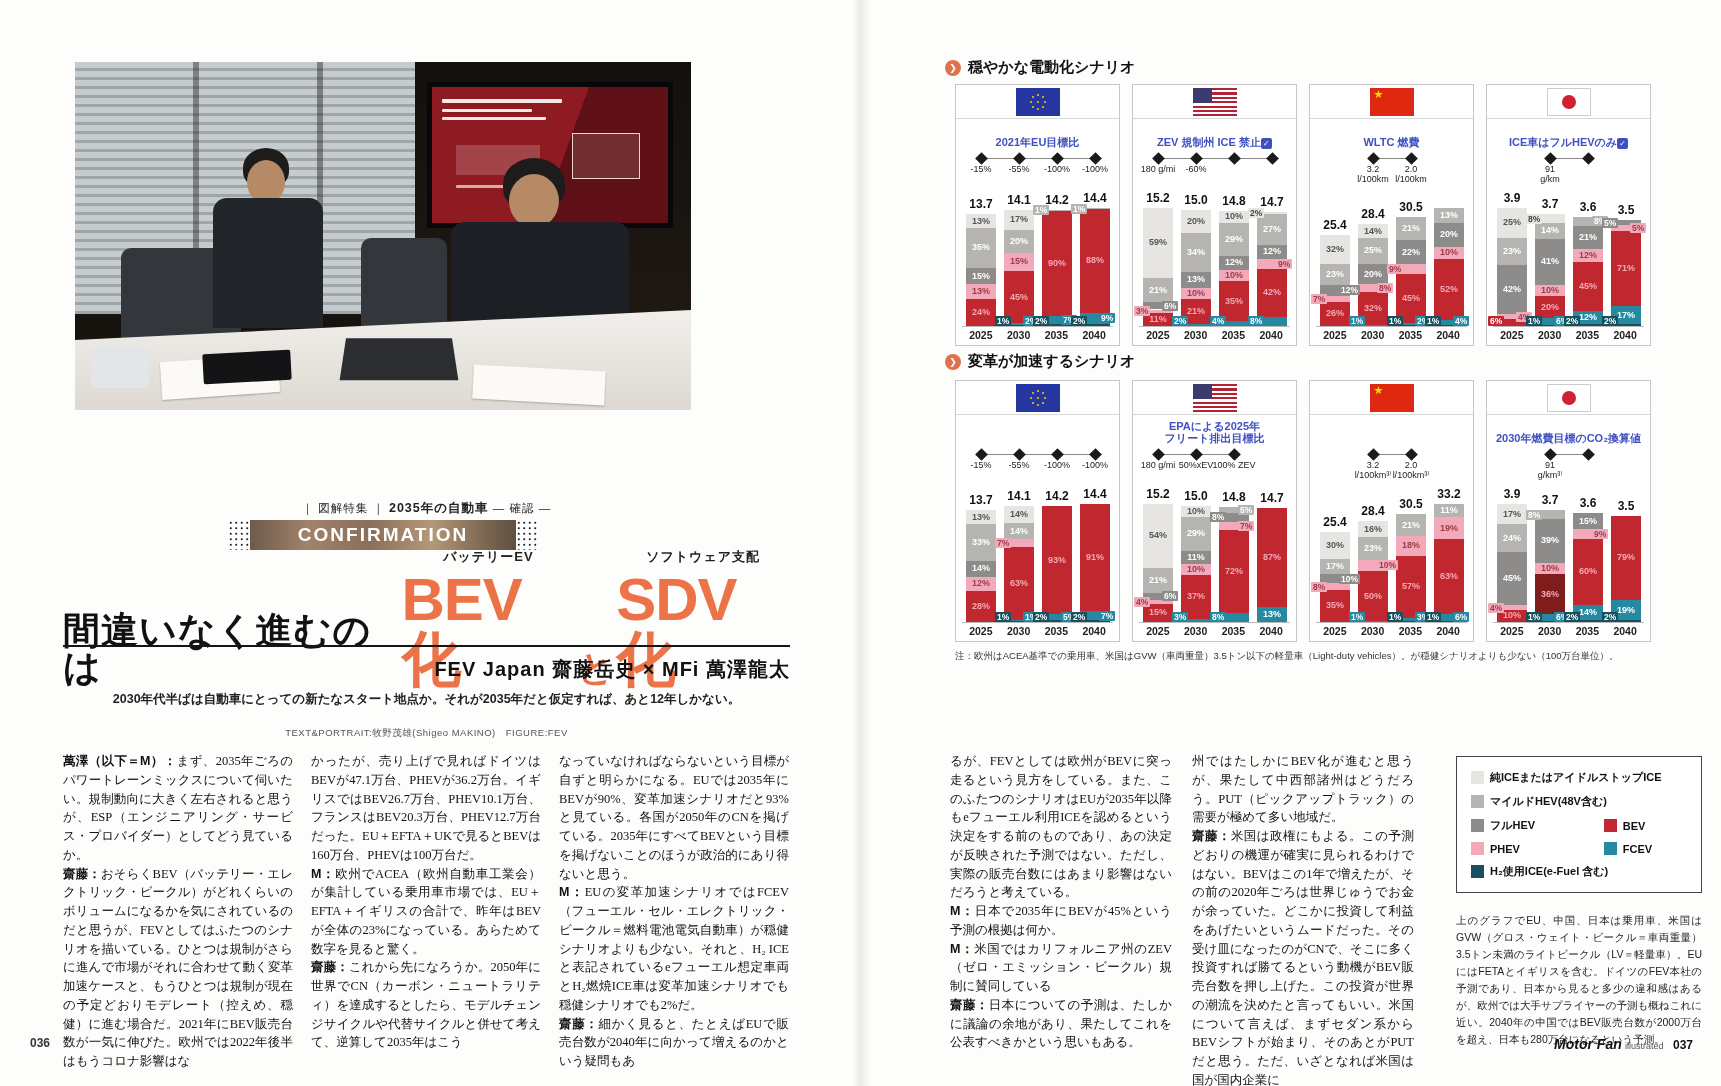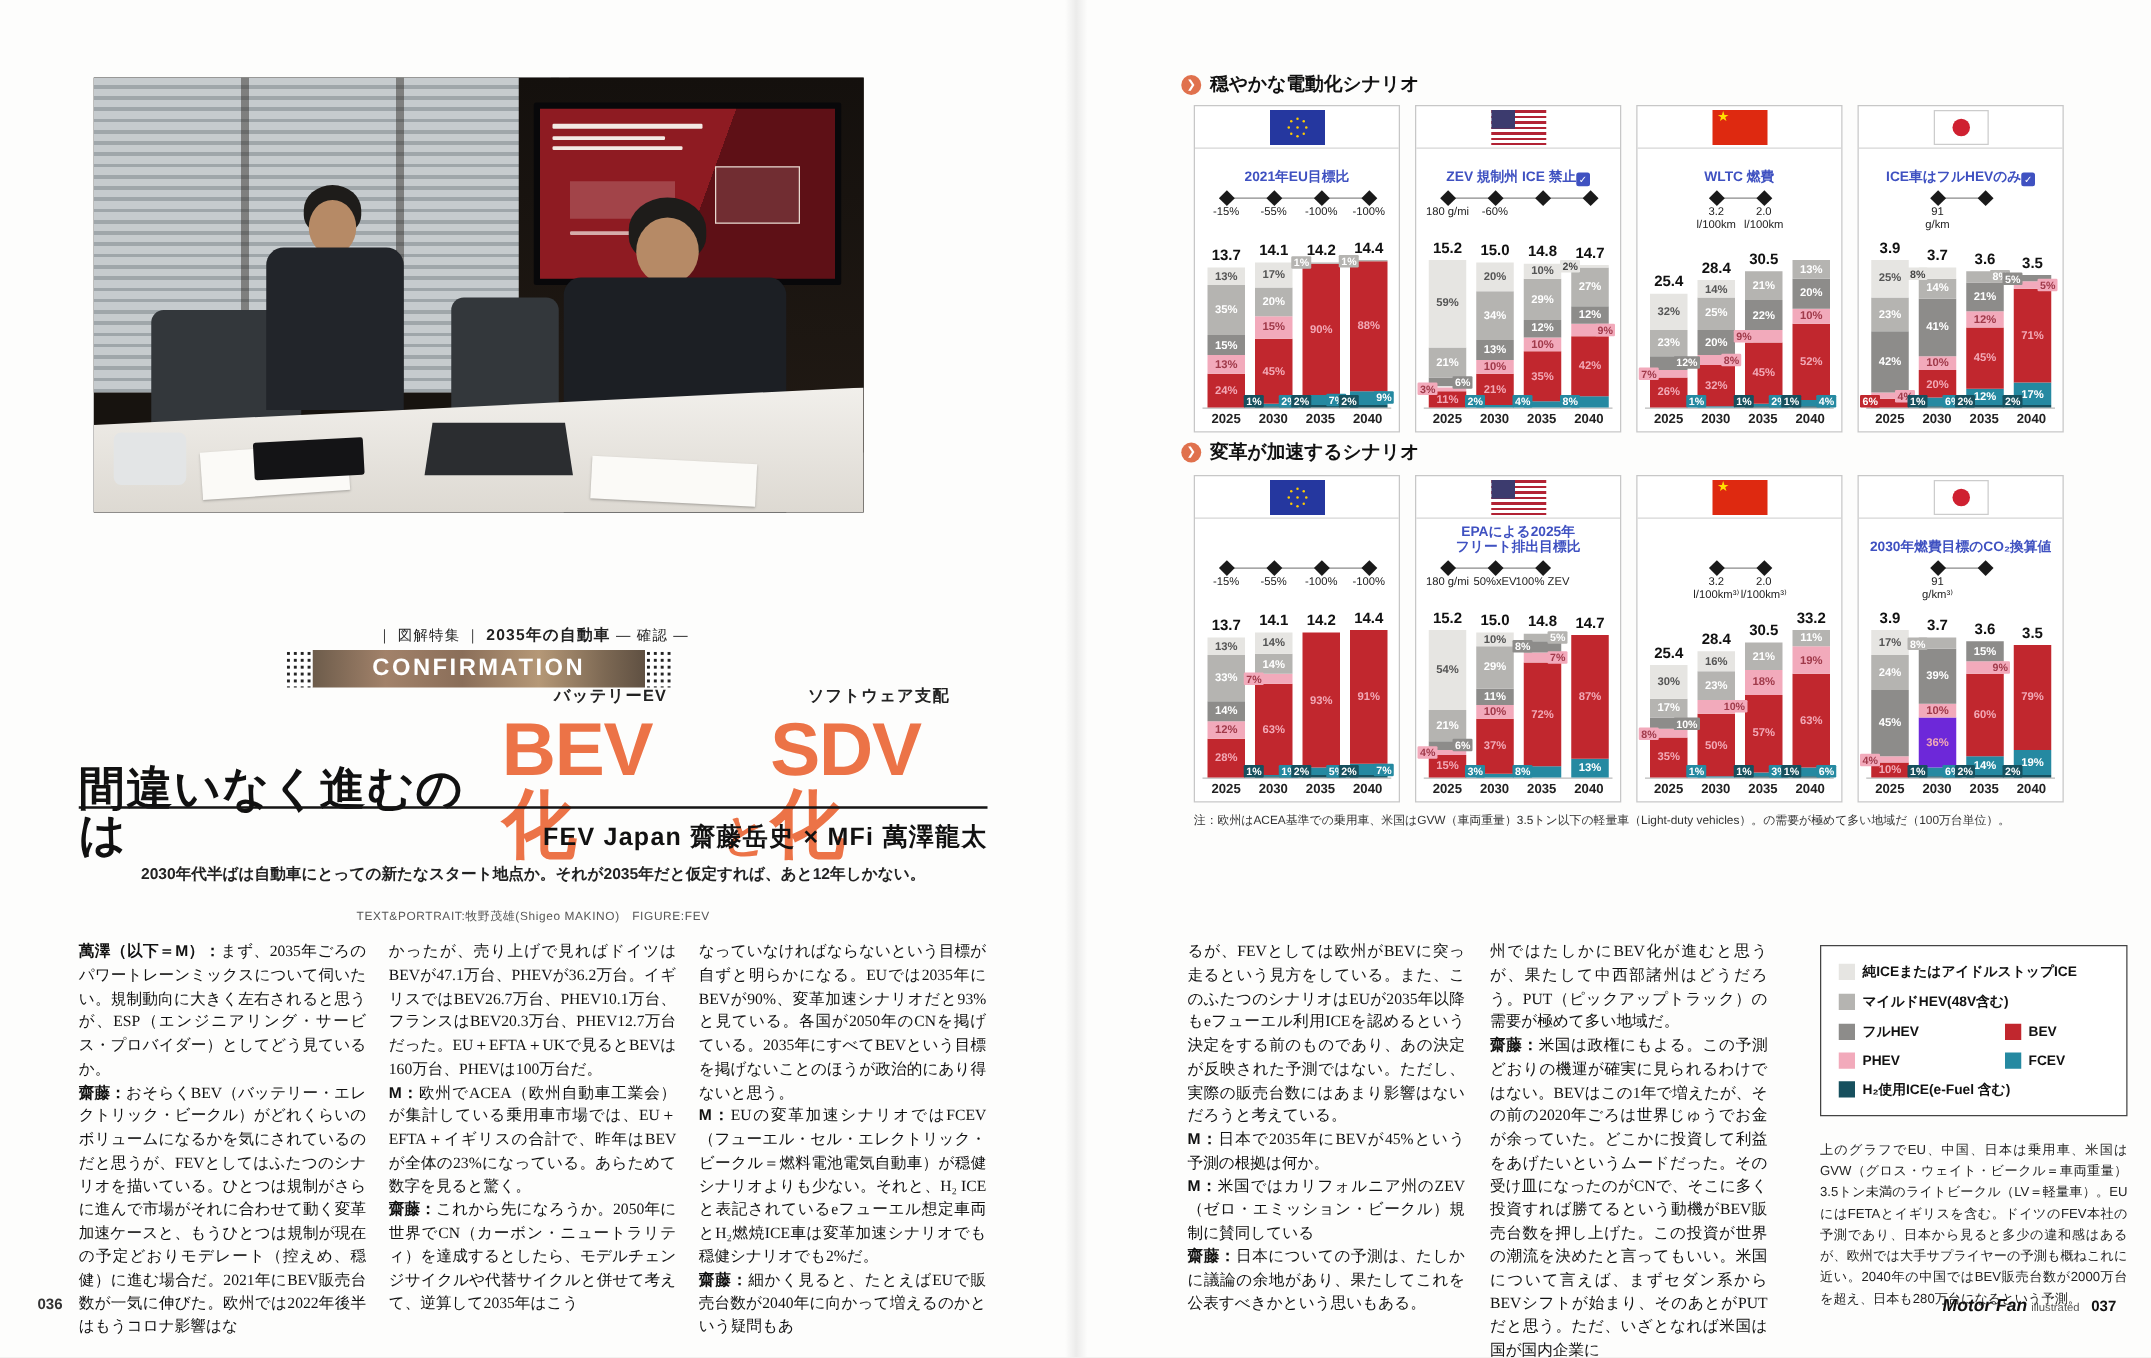--- a/index.html
+++ b/index.html
@@ -623,21 +623,21 @@
           <div class="chip" style="background: rgb(242, 170, 187); color: rgb(160, 58, 74); left: -5px; bottom: 9.16px;">4%</div>
           <div class="seg" style="left: 4px; width: 30px; bottom: 11.8px; height: 4.72px; background: rgb(242, 170, 187);"></div>
           <div class="seg" style="left: 4px; width: 30px; bottom: 16.52px; height: 53.1px; background: rgb(141, 140, 138); color: rgb(255, 255, 255); line-height: 53.1px;">45%</div>
           <div class="seg" style="left: 4px; width: 30px; bottom: 69.62px; height: 28.32px; background: rgb(181, 180, 177); color: rgb(255, 255, 255); line-height: 28.32px;">24%</div>
           <div class="seg" style="left: 4px; width: 30px; bottom: 97.94px; height: 20.06px; background: rgb(230, 229, 226); color: rgb(85, 85, 85); line-height: 20.06px;">17%</div>
           <div class="bar-total" style="left: 34px; top: 13.0513px;">3.7</div>
           <div class="chip" style="background: rgb(23, 80, 94); color: rgb(255, 255, 255); left: 33px; bottom: 0px;">1%</div>
           <div class="seg" style="left: 42px; width: 30px; bottom: 0px; height: 1.11949px; background: rgb(23, 80, 94);"></div>
           <div class="chip" style="background: rgb(37, 137, 161); color: rgb(255, 255, 255); left: 61px; bottom: 0px;">6%</div>
           <div class="seg" style="left: 42px; width: 30px; bottom: 1.11949px; height: 6.71692px; background: rgb(37, 137, 161);"></div>
-          <div class="seg" style="left: 42px; width: 30px; bottom: 7.83641px; height: 40.3015px; background: #6d28d9; color: rgb(242, 169, 182); line-height: 40.3015px;">36%</div>
+          <div class="seg" style="left: 42px; width: 30px; bottom: 7.83641px; height: 40.3015px; background: #7f1d1d; color: rgb(242, 169, 182); line-height: 40.3015px;">36%</div>
           <div class="seg" style="left: 42px; width: 30px; bottom: 48.1379px; height: 11.1949px; background: rgb(242, 170, 187); color: rgb(160, 58, 74); line-height: 11.1949px;">10%</div>
           <div class="seg" style="left: 42px; width: 30px; bottom: 59.3328px; height: 43.66px; background: rgb(141, 140, 138); color: rgb(255, 255, 255); line-height: 43.66px;">39%</div>
           <div class="chip" style="background: rgb(181, 180, 177); color: rgb(255, 255, 255); left: 33px; bottom: 102.471px;">8%</div>
           <div class="seg" style="left: 42px; width: 30px; bottom: 102.993px; height: 8.9559px; background: rgb(181, 180, 177);"></div>
           <div class="bar-total" style="left: 72px; top: 16.0769px;">3.6</div>
           <div class="chip" style="background: rgb(23, 80, 94); color: rgb(255, 255, 255); left: 71px; bottom: 0px;">2%</div>
           <div class="seg" style="left: 80px; width: 30px; bottom: 0px; height: 2.17846px; background: rgb(23, 80, 94);"></div>
           <div class="seg" style="left: 80px; width: 30px; bottom: 2.17846px; height: 15.2492px; background: rgb(37, 137, 161); color: rgb(255, 255, 255); line-height: 15.2492px;">14%</div>
           <div class="seg" style="left: 80px; width: 30px; bottom: 17.4277px; height: 65.3538px; background: rgb(193, 39, 46); color: rgb(242, 169, 182); line-height: 65.3538px;">60%</div>
           <div class="chip" style="background: rgb(242, 170, 187); color: rgb(160, 58, 74); left: 99px; bottom: 82.6831px;">9%</div>
@@ -651,21 +651,21 @@
         </div>
         <div class="cc-years">
           <span>2025</span>
           <span>2030</span>
           <span>2035</span>
           <span>2040</span>
         </div>
       </div>
     </div>
 
-  <div class="abs" id="chart-note">注：欧州はACEA基準での乗用車、米国はGVW（車両重量）3.5トン以下の軽量車（Light-duty vehicles）。の需要が極めて多い地域だ（100万台単位）。</div>
+  <div class="abs" id="chart-note">注：欧州はACEA基準での乗用車、米国はGVW（車両重量）3.5トン以下の軽量車（Light-duty vehicles）。が穏健シナリオよりも少ない（100万台単位）。</div>
 
   <div class="abs body-cols" style="left:950px;top:752px;width:464px;">
     <div class="bcol" style="width:222px;">
         <p>るが、FEVとしては欧州がBEVに突っ走るという見方をしている。また、このふたつのシナリオはEUが2035年以降もeフューエル利用ICEを認めるという決定をする前のものであり、あの決定が反映された予測ではない。ただし、実際の販売台数にはあまり影響はないだろうと考えている。</p>
         <p><b class="spk">M：</b>日本で2035年にBEVが45%という予測の根拠は何か。</p>
         <p><b class="spk">M：</b>米国ではカリフォルニア州のZEV（ゼロ・エミッション・ビークル）規制に賛同している</p>
         <p><b class="spk">齋藤：</b>日本についての予測は、たしかに議論の余地があり、果たしてこれを公表すべきかという思いもある。</p>
       </div>
     <div class="bcol" style="width:222px;margin-left:2px;">
         <p>州ではたしかにBEV化が進むと思うが、果たして中西部諸州はどうだろう。PUT（ピックアップトラック）の需要が極めて多い地域だ。</p>

